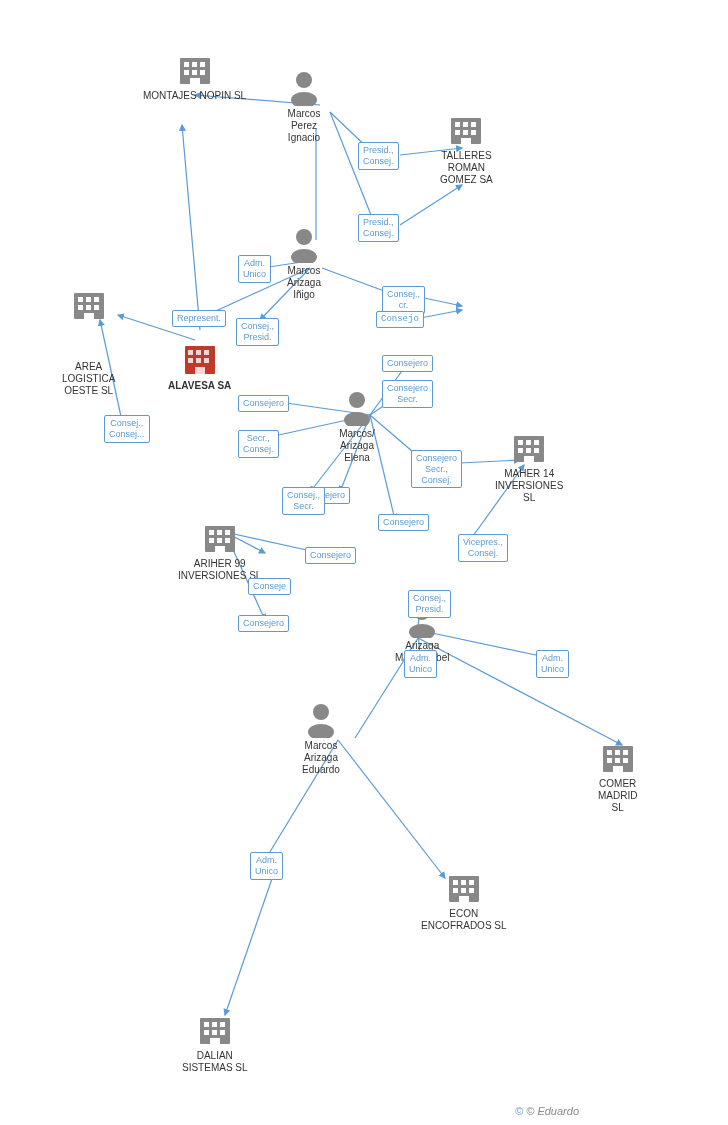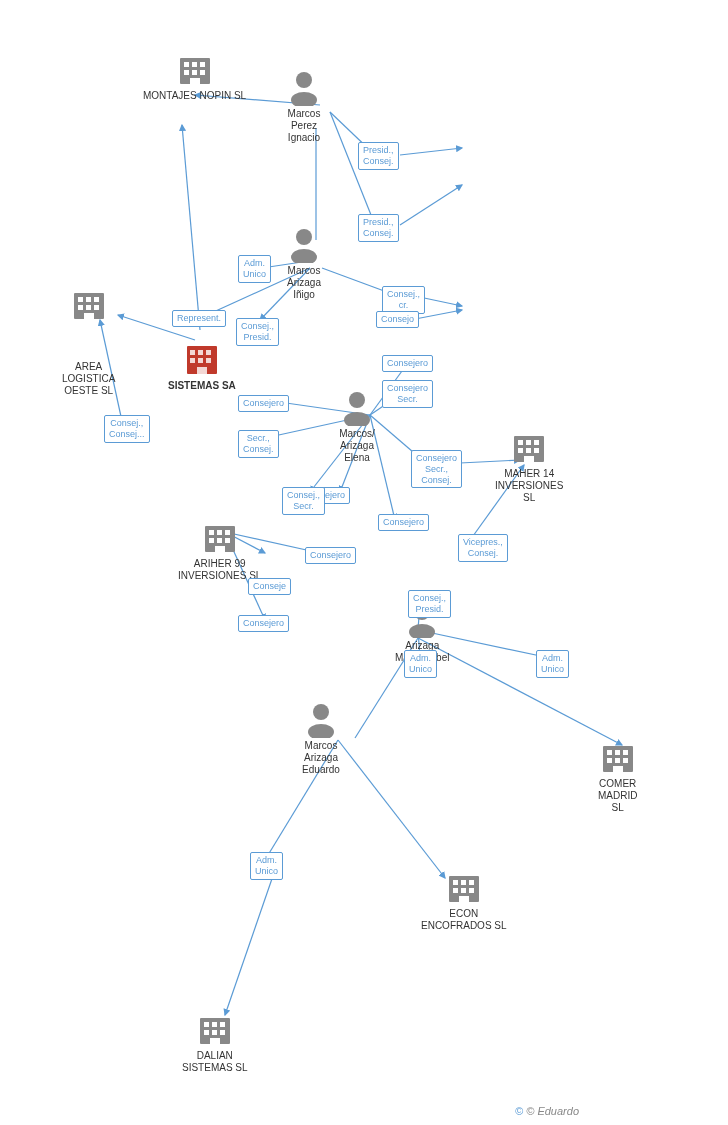--- a/index.html
+++ b/index.html
@@ -146,20 +146,33 @@
       <rect x="24" y="12" width="5" height="5" fill="#fff"></rect>
       <rect x="8" y="20" width="5" height="5" fill="#fff"></rect>
       <rect x="16" y="20" width="5" height="5" fill="#fff"></rect>
       <rect x="24" y="20" width="5" height="5" fill="#fff"></rect>
       <rect x="14" y="28" width="10" height="6" fill="#fff"></rect>
     </svg>
     <div class="node-label">MONTAJES
 NOPIN SL</div>
   </div>
 
+  <div class="node" style="left:440px;top:110px;">
+    <svg class="company-icon" viewBox="0 0 38 38">
+      <rect x="4" y="8" width="30" height="26" fill="#888" rx="1"></rect>
+      <rect x="8" y="12" width="5" height="5" fill="#fff"></rect>
+      <rect x="16" y="12" width="5" height="5" fill="#fff"></rect>
+      <rect x="24" y="12" width="5" height="5" fill="#fff"></rect>
+      <rect x="8" y="20" width="5" height="5" fill="#fff"></rect>
+      <rect x="16" y="20" width="5" height="5" fill="#fff"></rect>
+      <rect x="24" y="20" width="5" height="5" fill="#fff"></rect>
+      <rect x="14" y="28" width="10" height="6" fill="#fff"></rect>
+    </svg>
+    <div class="node-label">TALLERES<br>ROMAN<br>GOMEZ SA</div>
+  </div>
 
 
   <div class="node" style="left:62px;top:285px;gap:36px;">
     <svg class="company-icon" viewBox="0 0 38 38">
       <rect x="4" y="8" width="30" height="26" fill="#888" rx="1"></rect>
       <rect x="8" y="12" width="5" height="5" fill="#fff"></rect>
       <rect x="16" y="12" width="5" height="5" fill="#fff"></rect>
       <rect x="24" y="12" width="5" height="5" fill="#fff"></rect>
       <rect x="8" y="20" width="5" height="5" fill="#fff"></rect>
       <rect x="16" y="20" width="5" height="5" fill="#fff"></rect>
@@ -173,21 +186,21 @@
     <svg class="multitor-icon" viewBox="0 0 38 38">
       <rect x="4" y="6" width="30" height="28" fill="#c0392b" rx="1"></rect>
       <rect x="7" y="10" width="5" height="5" fill="#fff" opacity="0.8"></rect>
       <rect x="15" y="10" width="5" height="5" fill="#fff" opacity="0.8"></rect>
       <rect x="23" y="10" width="5" height="5" fill="#fff" opacity="0.8"></rect>
       <rect x="7" y="18" width="5" height="5" fill="#fff" opacity="0.8"></rect>
       <rect x="15" y="18" width="5" height="5" fill="#fff" opacity="0.8"></rect>
       <rect x="23" y="18" width="5" height="5" fill="#fff" opacity="0.8"></rect>
       <rect x="14" y="27" width="10" height="7" fill="#fff" opacity="0.8"></rect>
     </svg>
-    <div class="node-label bold">SISTEMAS SA</div>
+    <div class="node-label bold">ALAVESA SA</div>
   </div>
 
   <div class="node" style="left:495px;top:428px;">
     <svg class="company-icon" viewBox="0 0 38 38">
       <rect x="4" y="8" width="30" height="26" fill="#888" rx="1"></rect>
       <rect x="8" y="12" width="5" height="5" fill="#fff"></rect>
       <rect x="16" y="12" width="5" height="5" fill="#fff"></rect>
       <rect x="24" y="12" width="5" height="5" fill="#fff"></rect>
       <rect x="8" y="20" width="5" height="5" fill="#fff"></rect>
       <rect x="16" y="20" width="5" height="5" fill="#fff"></rect>
@@ -292,21 +305,21 @@
     </svg>
     <div class="node-label">Marcos<br>Arizaga<br>Eduardo</div>
   </div>
 
   <div class="role-badge" style="left:358px;top:142px;">Presid.,<br>Consej.</div>
   <div class="role-badge" style="left:358px;top:214px;">Presid.,<br>Consej.</div>
   <div class="role-badge" style="left:238px;top:255px;">Adm.<br>Unico</div>
   <div class="role-badge" style="left:172px;top:310px;">Represent.</div>
   <div class="role-badge" style="left:236px;top:318px;">Consej.,<br>Presid.</div>
   <div class="role-badge" style="left:382px;top:286px;">Consej.,<br>cr.</div>
-  <div class="role-badge" style="left:376px;top:311px;">Consejo</div>
+  <div class="role-badge" style="left:376px;top:311px;font-family:Liberation Mono, monospace;">Consejo</div>
   <div class="role-badge" style="left:382px;top:355px;">Consejero</div>
   <div class="role-badge" style="left:382px;top:380px;">Consejero<br>Secr.</div>
   <div class="role-badge" style="left:238px;top:395px;">Consejero</div>
   <div class="role-badge" style="left:238px;top:430px;">Secr.,<br>Consej.</div>
   <div class="role-badge" style="left:411px;top:450px;">Consejero<br>Secr.,<br>Consej.</div>
   <div class="role-badge" style="left:320px;top:487px;">ejero</div>
   <div class="role-badge" style="left:282px;top:487px;">Consej.,<br>Secr.</div>
   <div class="role-badge" style="left:378px;top:514px;">Consejero</div>
   <div class="role-badge" style="left:248px;top:547px;margin-top:31px;">Conseje</div>
   <div class="role-badge" style="left:305px;top:547px;">Consejero</div>

